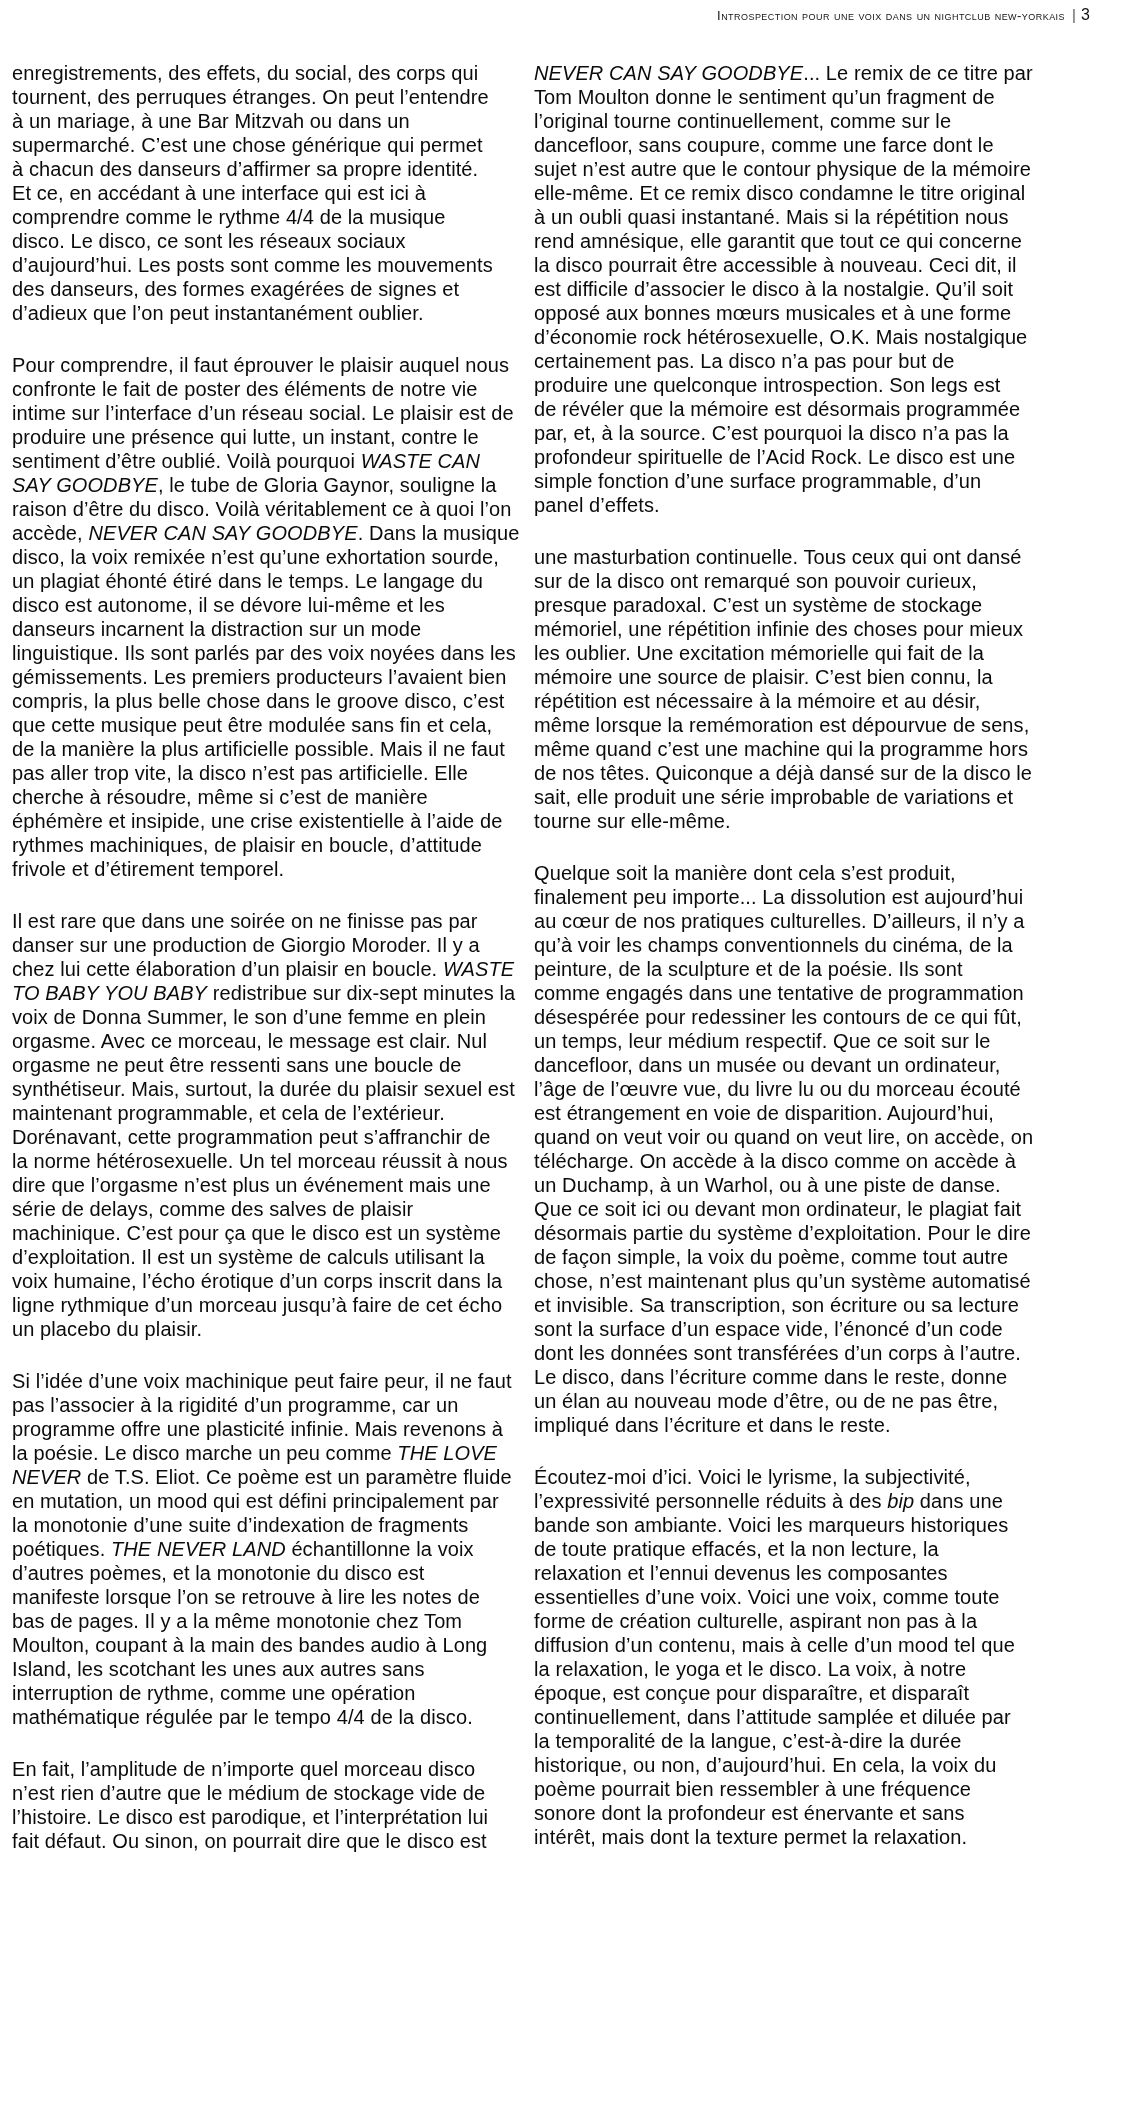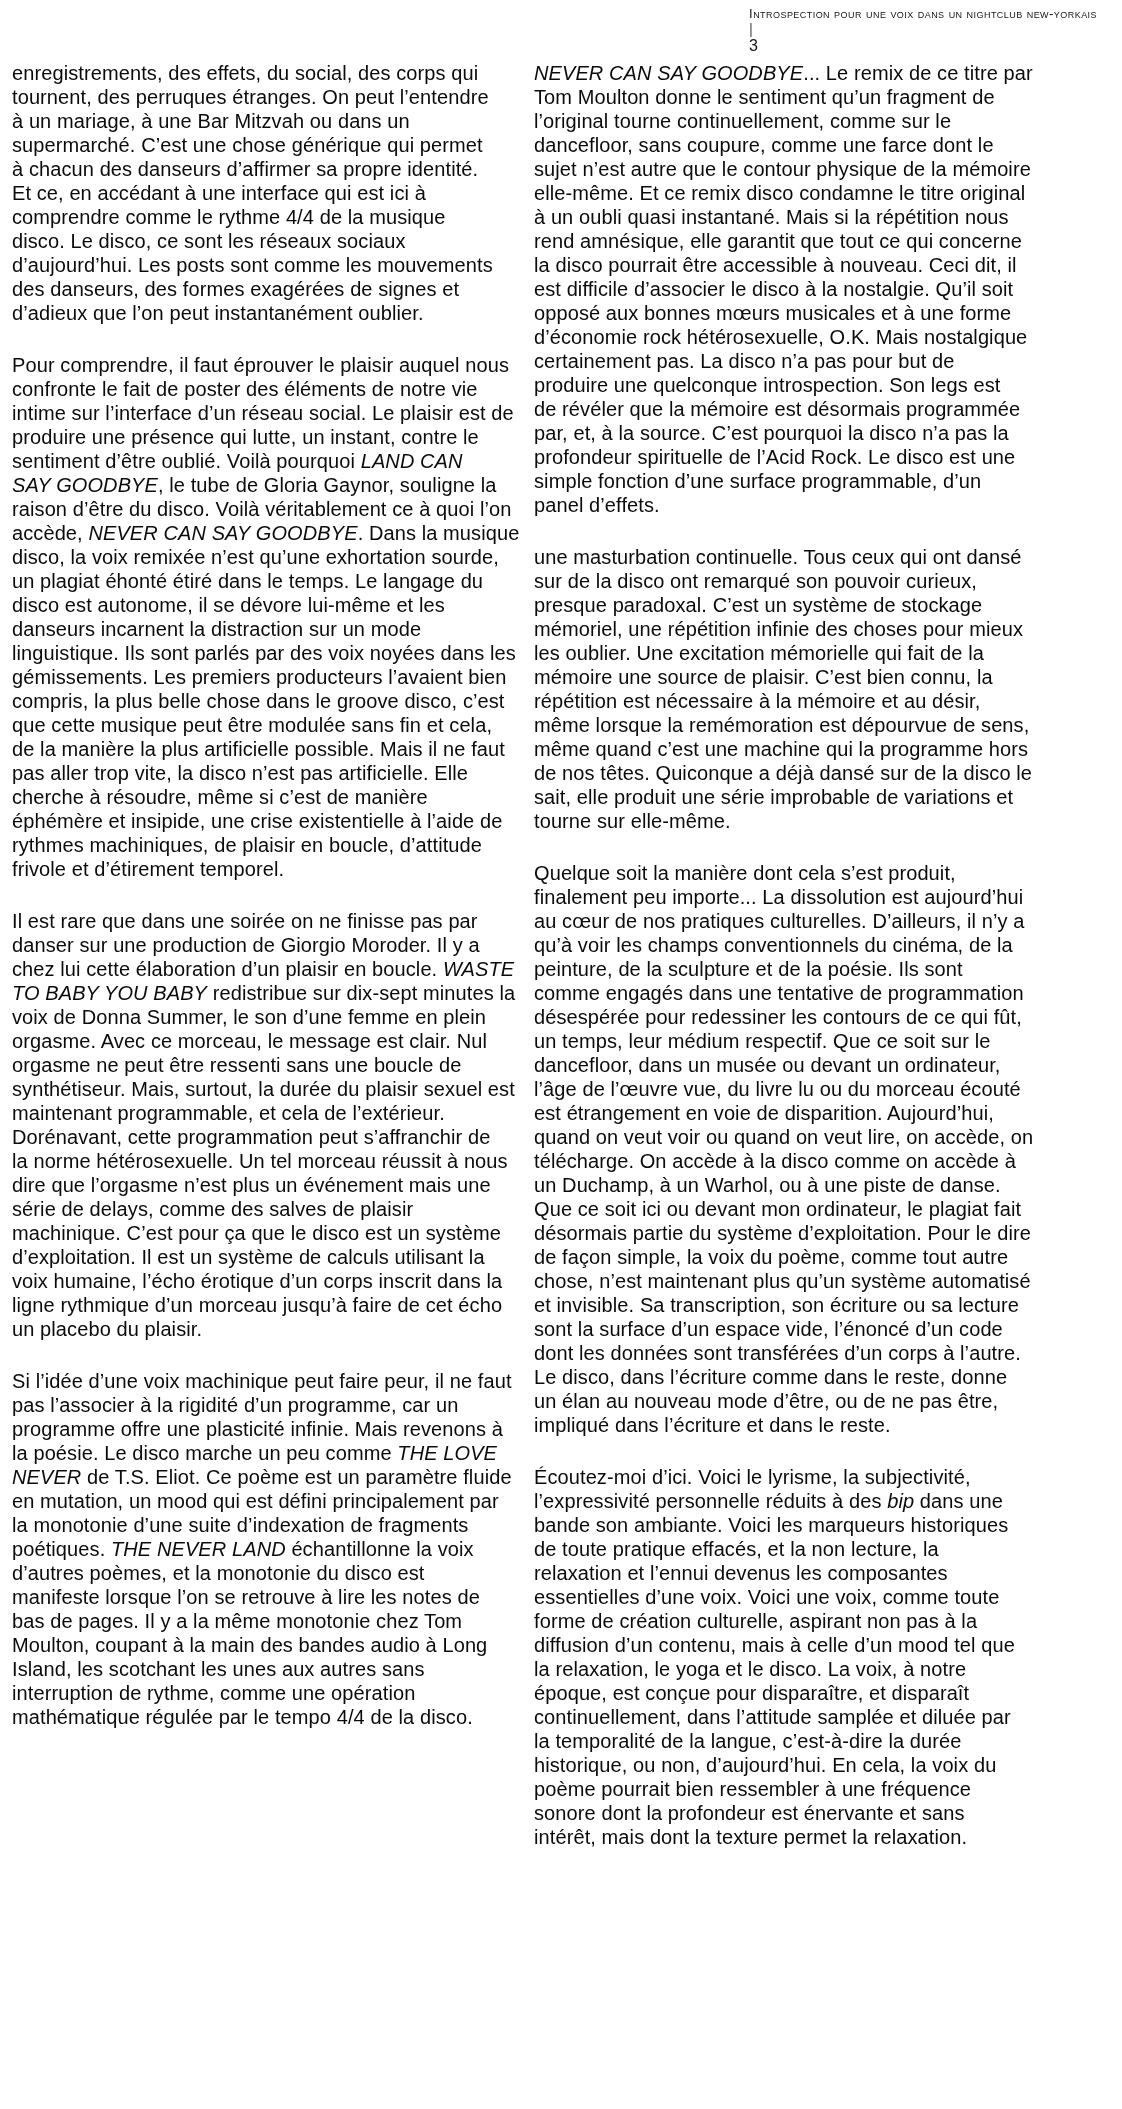--- a/index.html
+++ b/index.html
@@ -13,21 +13,20 @@
   }
   .running-header {
     position: absolute;
     top: 6px; right: 32px;
     display: flex; align-items: baseline;
     font-variant: small-caps;
     font-size: 13px;
     letter-spacing: 0.45px;
     color: #141414;
     white-space: nowrap;
-    flex-direction: column;
   }
   .running-header .sep {
     font-variant: normal;
     font-size: 14px;
     font-weight: 300;
     margin: 0 5px 0 7px;
     transform: scaleX(.8);
   }
   .running-header .pagenum {
     font-variant: normal;
@@ -71,21 +70,21 @@
 Et ce, en accédant à une interface qui est ici à
 comprendre comme le rythme 4/4 de la musique
 disco. Le disco, ce sont les réseaux sociaux
 d’aujourd’hui. Les posts sont comme les mouvements
 des danseurs, des formes exagérées de signes et
 d’adieux que l’on peut instantanément oublier.</p>
         <p>Pour comprendre, il faut éprouver le plaisir auquel nous
 confronte le fait de poster des éléments de notre vie
 intime sur l’interface d’un réseau social. Le plaisir est de
 produire une présence qui lutte, un instant, contre le
-sentiment d’être oublié. Voilà pourquoi <em>LAND CAN</em>
+sentiment d’être oublié. Voilà pourquoi <em>WASTE CAN</em>
 <em>SAY GOODBYE</em>, le tube de Gloria Gaynor, souligne la
 raison d’être du disco. Voilà véritablement ce à quoi l’on
 accède, <em>NEVER CAN SAY GOODBYE</em>. Dans la musique
 disco, la voix remixée n’est qu’une exhortation sourde,
 un plagiat éhonté étiré dans le temps. Le langage du
 disco est autonome, il se dévore lui-même et les
 danseurs incarnent la distraction sur un mode
 linguistique. Ils sont parlés par des voix noyées dans les
 gémissements. Les premiers producteurs l’avaient bien
 compris, la plus belle chose dans le groove disco, c’est
@@ -122,20 +121,24 @@
 en mutation, un mood qui est défini principalement par
 la monotonie d’une suite d’indexation de fragments
 poétiques. <em>THE NEVER LAND</em> échantillonne la voix
 d’autres poèmes, et la monotonie du disco est
 manifeste lorsque l’on se retrouve à lire les notes de
 bas de pages. Il y a la même monotonie chez Tom
 Moulton, coupant à la main des bandes audio à Long
 Island, les scotchant les unes aux autres sans
 interruption de rythme, comme une opération
 mathématique régulée par le tempo 4/4 de la disco.</p>
+        <p>En fait, l’amplitude de n’importe quel morceau disco
+n’est rien d’autre que le médium de stockage vide de
+l’histoire. Le disco est parodique, et l’interprétation lui
+fait défaut. Ou sinon, on pourrait dire que le disco est</p>
       </section>
     <section class="col col-right">
         <p><em>NEVER CAN SAY GOODBYE</em>... Le remix de ce titre par
 Tom Moulton donne le sentiment qu’un fragment de
 l’original tourne continuellement, comme sur le
 dancefloor, sans coupure, comme une farce dont le
 sujet n’est autre que le contour physique de la mémoire
 elle-même. Et ce remix disco condamne le titre original
 à un oubli quasi instantané. Mais si la répétition nous
 rend amnésique, elle garantit que tout ce qui concerne

